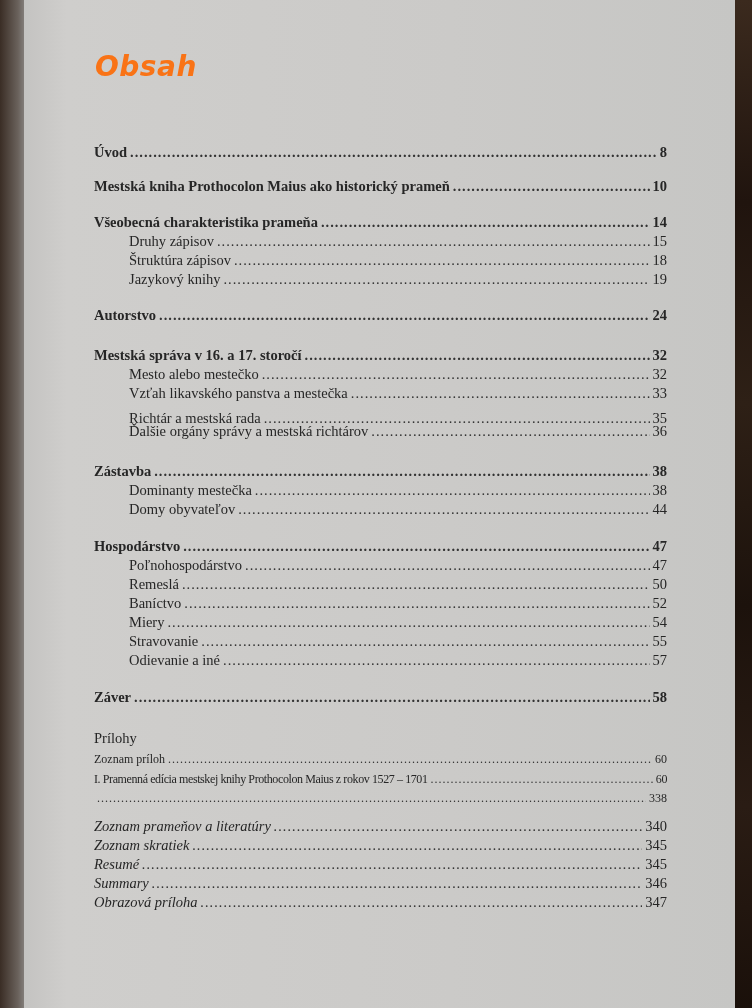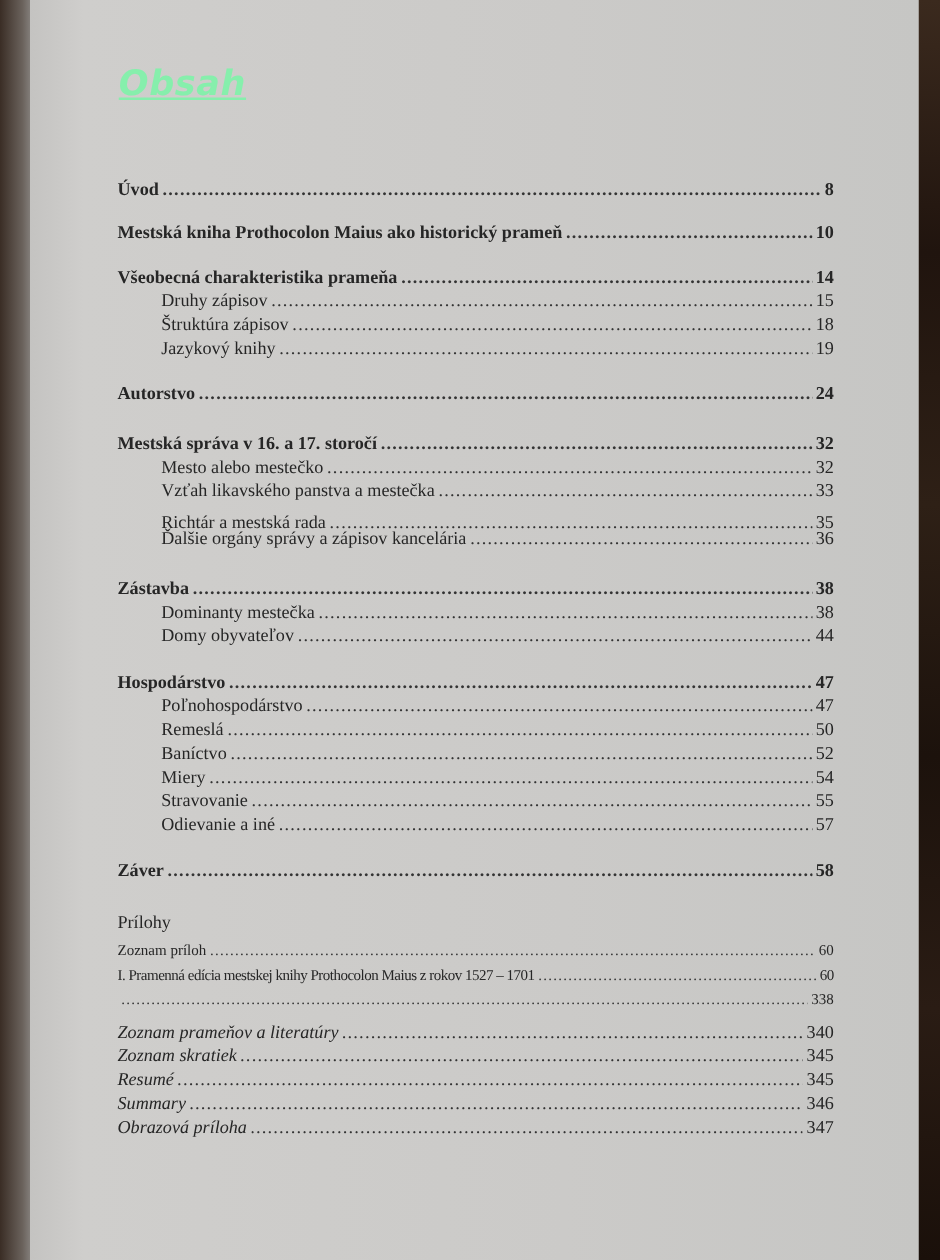--- a/index.html
+++ b/index.html
@@ -31,37 +31,36 @@
       width: 17px; height: 1008px;
       background: linear-gradient(to bottom, #3b2a1e 0%, #20140e 20%, #2e2016 40%, #1c120c 60%, #2a1c14 80%, #1a100a 100%);
     }
     .title {
       position: absolute;
       left: 95px; top: 50px;
       font-family: "DejaVu Sans", sans-serif;
       font-weight: bold;
       font-style: italic;
       font-size: 28px;
-      color: #86efac;
+      color: #f97316;
       letter-spacing: 0.5px;
-      text-decoration: underline;
     }
     .toc {
       position: absolute;
       left: 94px;
       width: 573px;
       font-family: "DejaVu Serif", serif;
       color: #262626;
     }
     .row {
       position: absolute;
       left: 0;
       right: 0;
       display: flex;
-      align-items: flex-end;
+      align-items: center;
       white-space: nowrap;
       height: 18px;
     }
     .row .label { flex: 0 0 auto; }
     .row .dots {
       flex: 1 1 auto;
       overflow: hidden;
       margin: 0 3px;
       letter-spacing: 1px;
       color: #333;
@@ -161,21 +160,21 @@
     <span class="label">Vzťah likavského panstva a mestečka</span>
     <span class="dots"></span>
     <span class="page-num">33</span>
   </div>
   <div class="row lvl2" style="top:409px">
     <span class="label">Richtár a mestská rada</span>
     <span class="dots"></span>
     <span class="page-num">35</span>
   </div>
   <div class="row lvl2" style="top:422px">
-    <span class="label">Ďalšie orgány správy a zápisov kancelária</span>
+    <span class="label">Ďalšie orgány správy a mestská richtárov</span>
     <span class="dots"></span>
     <span class="page-num">36</span>
   </div>
 
   <div class="row lvl1" style="top:462px">
     <span class="label">Zástavba</span>
     <span class="dots"></span>
     <span class="page-num">38</span>
   </div>
   <div class="row lvl2" style="top:481px">

